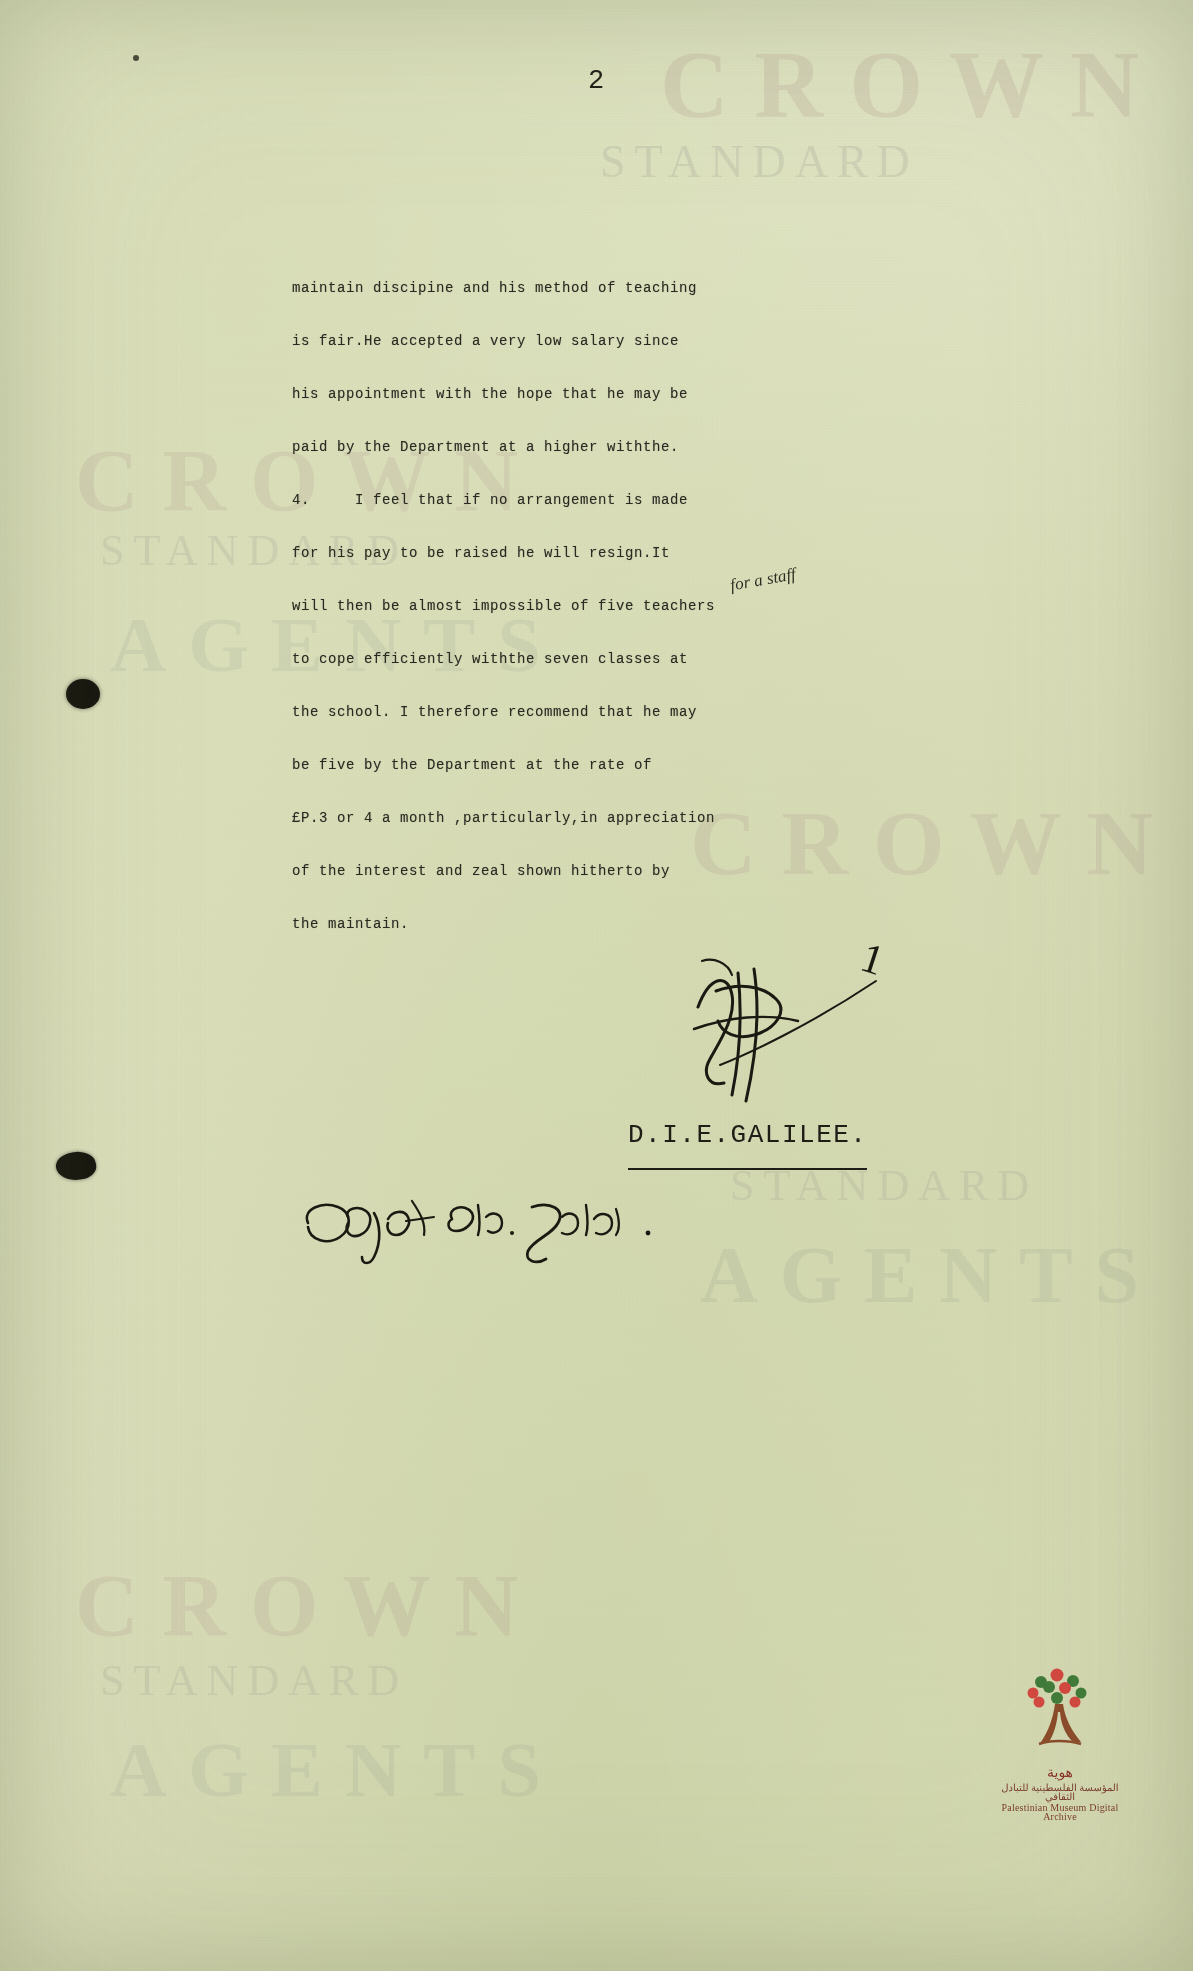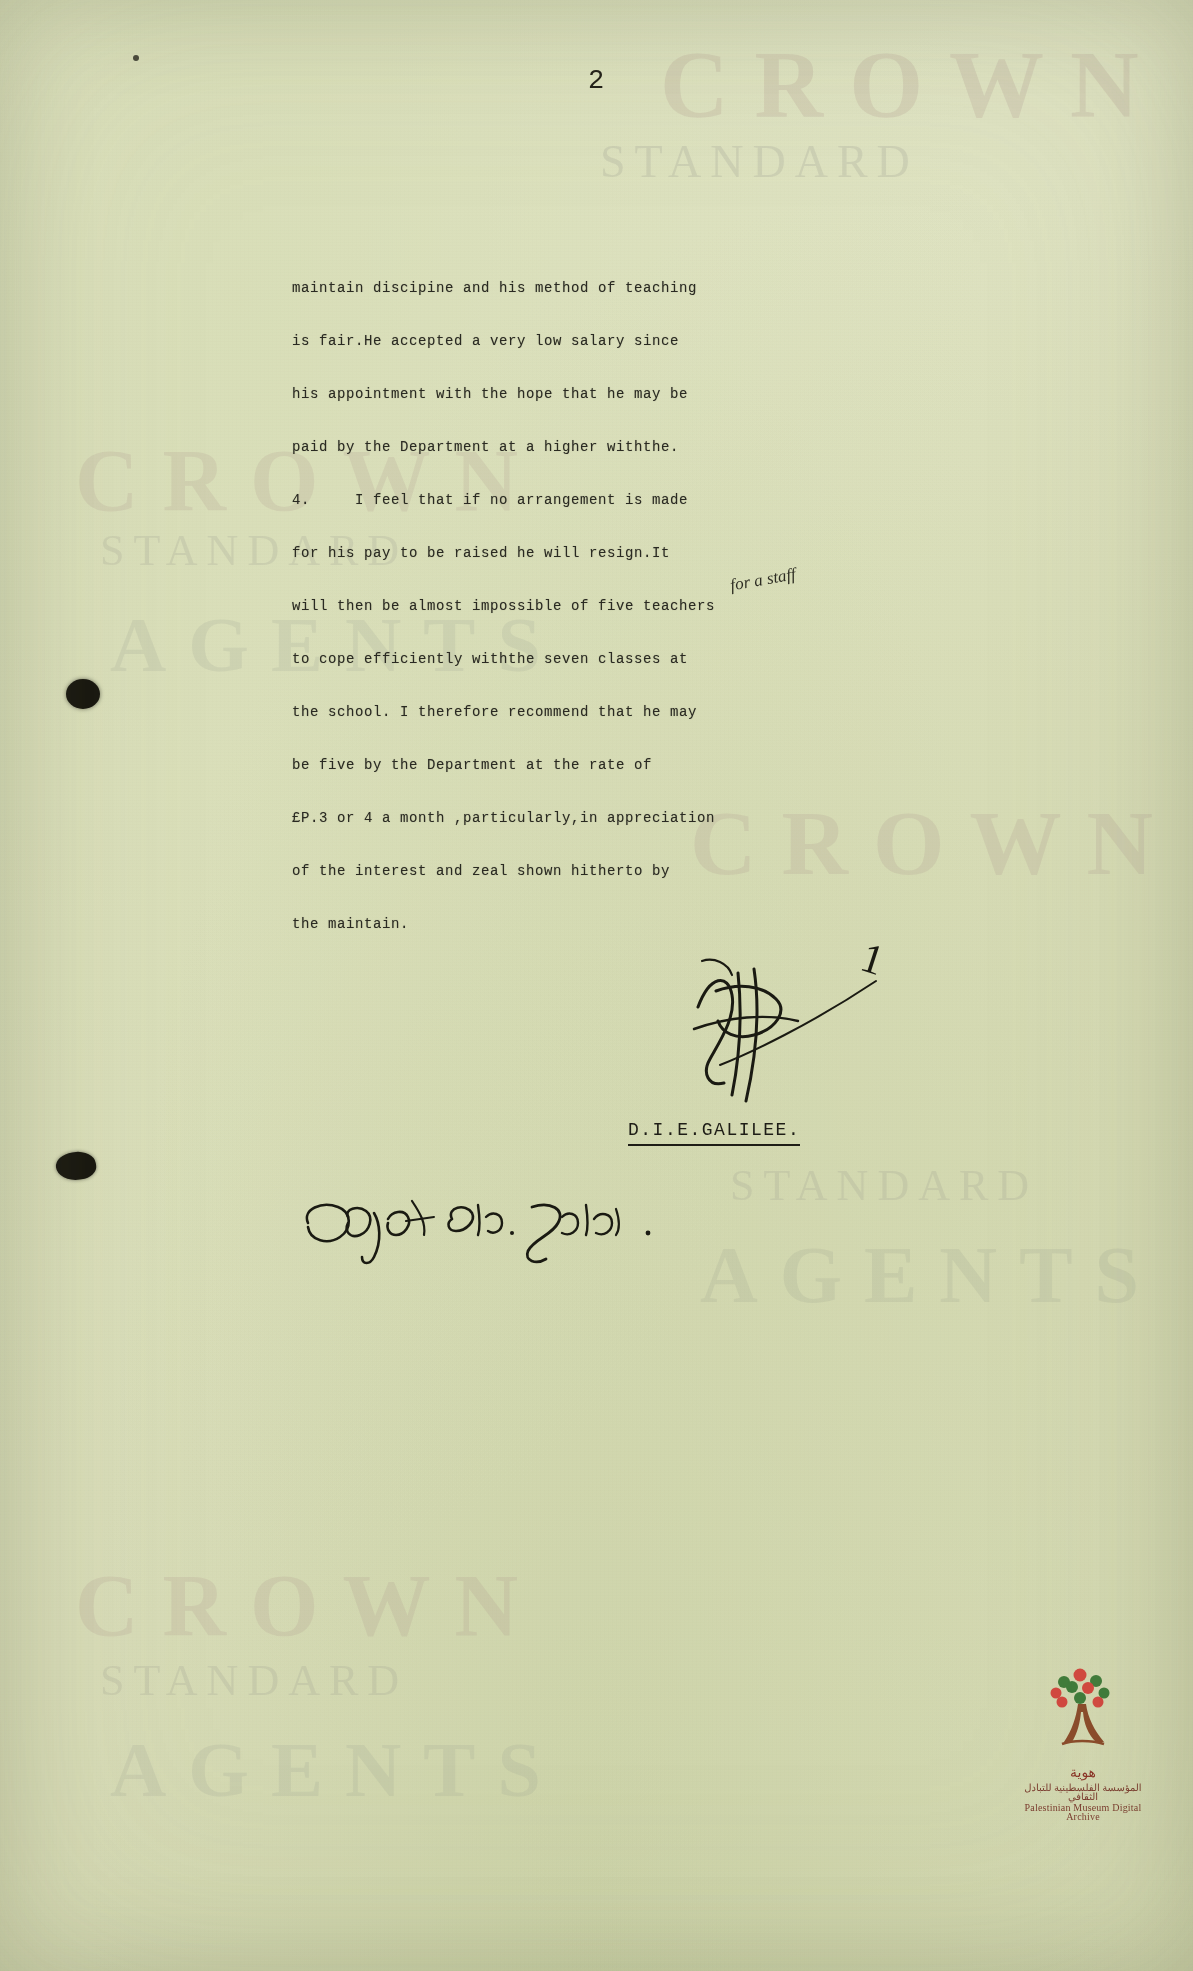--- a/index.html
+++ b/index.html
@@ -115,25 +115,25 @@
     top: 955px;
     left: 680px;
     width: 260px;
     height: 160px;
   }
   .sig-caption {
     position: absolute;
     top: 1120px;
     left: 628px;
     font-family: "Liberation Mono", monospace;
-    font-size: 18px;
+    font-size: 26px;
     letter-spacing: 1.5px;
     color: #1e1d16;
     border-bottom: 2px solid #1e1d16;
-    padding-bottom: 4px;
+    padding-bottom: 18px;
   }
   .handwritten-note {
     position: absolute;
     top: 1195px;
     left: 300px;
     width: 470px;
     height: 80px;
   }
   .hw-text {
     position: absolute;
@@ -168,21 +168,20 @@
   }
 
   
   .logo {
     position: absolute;
     top: 1660px;
     left: 1000px;
     width: 120px;
     height: 150px;
     text-align: center;
-    margin-left: 23px;
   }
   .logo-caption {
     font-family: "Liberation Serif", serif;
     font-size: 10px;
     color: #7a3b2e;
     line-height: 9px;
     letter-spacing: 0.2px;
     margin-top: 2px;
   }
   .logo-word {

